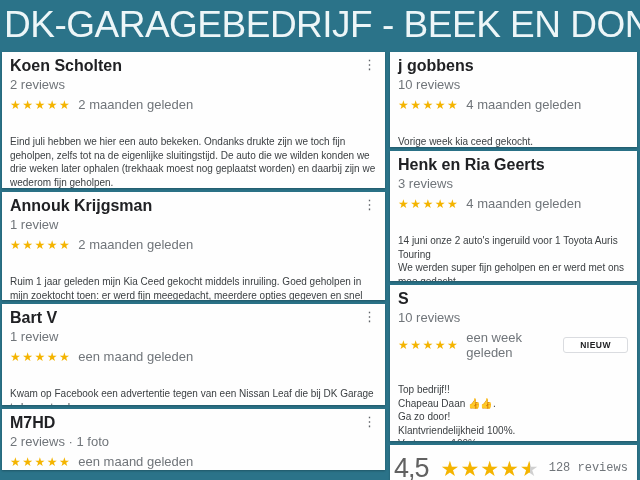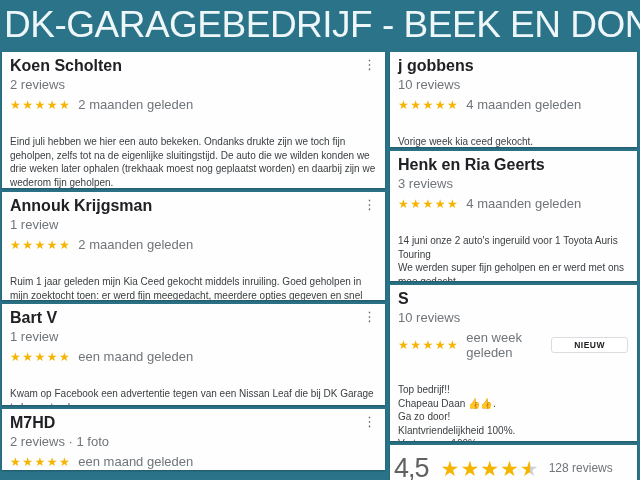--- a/index.html
+++ b/index.html
@@ -73,21 +73,21 @@
     margin-left:7px;
   }
   .badge {
     margin-left:9px;
     font-size:8.5px;
     font-weight:700;
     letter-spacing:0.5px;
     color:#202124;
     border:1px solid #DADCE0;
     border-radius:3px;
-    padding:2px 22px;
+    padding:2px 16px;
     background:#FFFFFF;
   }
   .text {
     margin-top:23px;
     font-size:10px;
     line-height:13.6px;
     color:#3C4043;
     white-space:pre-line;
   }
   .summary {
@@ -111,20 +111,21 @@
     background:linear-gradient(90deg, #F4B400 50%, #CFCFCF 50%);
     -webkit-background-clip:text;
     background-clip:text;
     color:transparent;
   }
   .summary .count {
     font-size:12px;
     color:#70757A;
     margin-left:9px;
     white-space:nowrap;
+    font-family:Liberation Mono, monospace;
   }
 </style>
 </head>
 <body>
 
 <div class="header">
   <h1>DK-GARAGEBEDRIJF - BEEK EN DONK</h1>
 </div>
 
 <div class="main">

